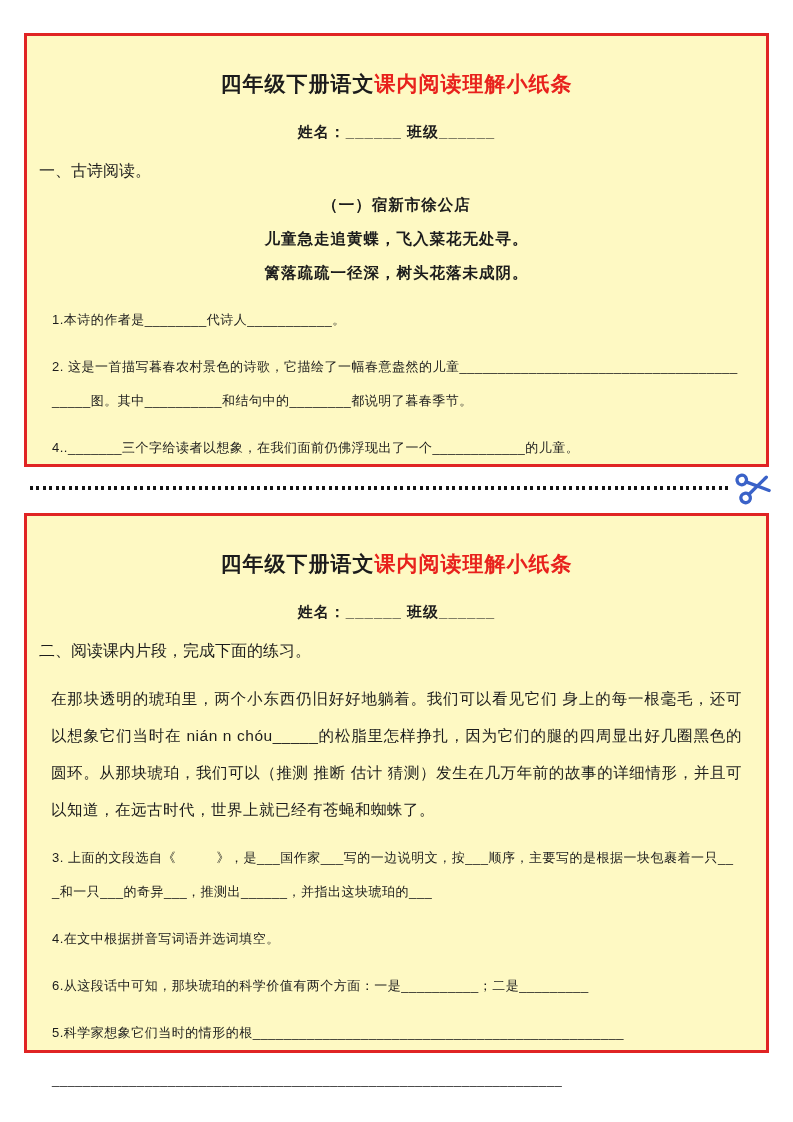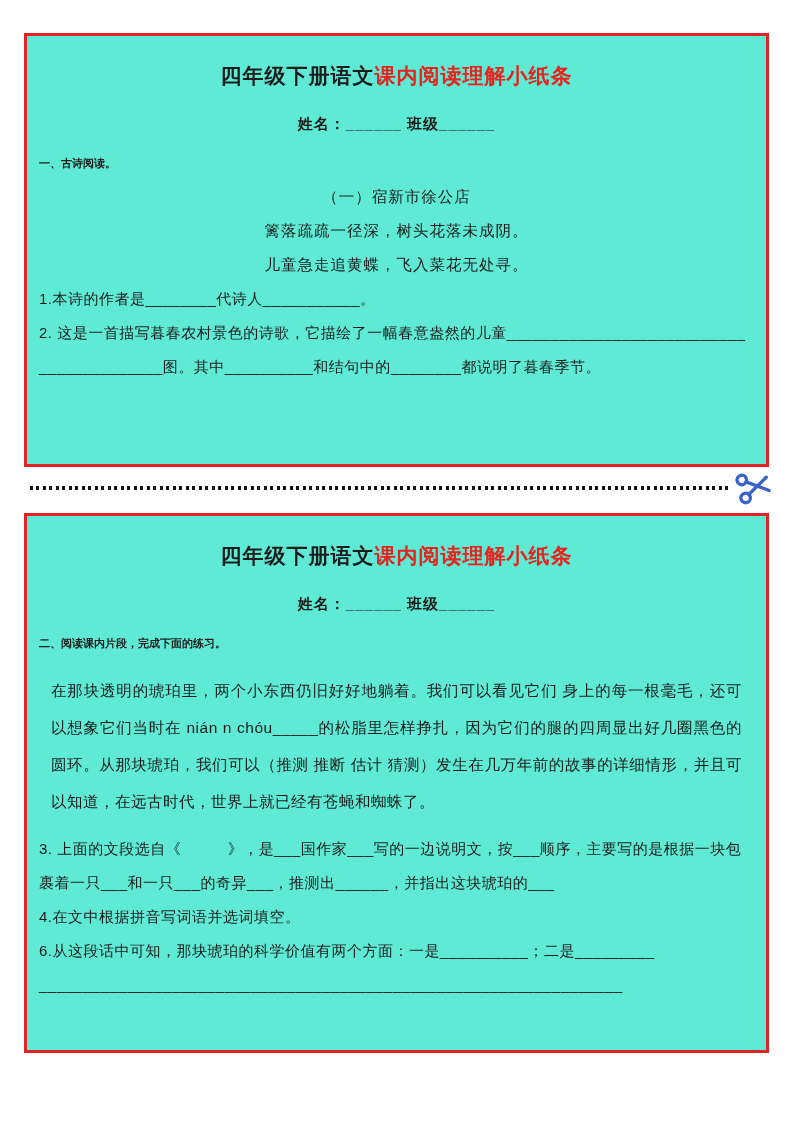--- a/index.html
+++ b/index.html
@@ -15,22 +15,22 @@
     position:relative;
     font-family:"Liberation Sans","DejaVu Sans",sans-serif;
     color:var(--text);
   }
   .slip{
     position:absolute;
     left:24px;
     width:745px;
     border:3px solid var(--border-red);
     box-sizing:border-box;
-    background:#5eead4;
-    padding:18px 12px;
+    background:#fef9c3;
+    padding:26px 12px;
   }
   .slip-1{top:33px;height:434px;}
   .slip-2{top:513px;height:540px;}
   .slip-title{
     text-align:center;
     font-size:21px;
     font-weight:bold;
     line-height:32px;
     margin:6px 0 10px 0;
     letter-spacing:1px;
@@ -38,37 +38,37 @@
   .slip-title .red{color:var(--title-red);}
   .name-line{
     text-align:center;
     font-size:15px;
     font-weight:bold;
     line-height:32px;
     margin:16px 0 6px 0;
     letter-spacing:1px;
   }
   .section-heading{
-    font-size:11px;
-    font-weight:bold;
+    font-size:16px;
+    font-weight:normal;
     line-height:34px;
     margin:0;
   }
   .poem-title,.poem-line{
     text-align:center;
     font-size:15.5px;
-    font-weight:400;
+    font-weight:700;
     line-height:34px;
     margin:0;
     letter-spacing:1px;
   }
   .q{
-    font-size:15px;
+    font-size:13px;
     line-height:34px;
-    margin:0;
+    margin:13px;
     word-break:break-all;
     letter-spacing:0.5px;
   }
   .passage{
     font-size:15.5px;
     line-height:37px;
     margin:12px;
     text-align:justify;
     word-break:break-all;
     letter-spacing:0.5px;
@@ -88,38 +88,40 @@
   .scissors svg{width:100%;height:100%;}
 </style>
 </head>
 <body>
 
 <div class="slip slip-1">
   <h1 class="slip-title"><span>四年级下册语文</span><span class="red">课内阅读理解小纸条</span></h1>
   <p class="name-line">姓名：______ 班级______</p>
   <p class="section-heading">一、古诗阅读。</p>
   <p class="poem-title">（一）宿新市徐公店</p>
+  <p class="poem-line">儿童急走追黄蝶，飞入菜花无处寻。</p>
   <p class="poem-line">篱落疏疏一径深，树头花落未成阴。</p>
-  <p class="poem-line">儿童急走追黄蝶，飞入菜花无处寻。</p>
   <p class="q">1.本诗的作者是________代诗人___________。</p>
   <p class="q">2. 这是一首描写暮春农村景色的诗歌，它描绘了一幅春意盎然的儿童_________________________________________图。其中__________和结句中的________都说明了暮春季节。</p>
+  <p class="q">4.._______三个字给读者以想象，在我们面前仍佛浮现出了一个____________的儿童。</p>
 </div>
 
 <div class="cut-divider"></div>
 <div class="scissors">
   <svg viewBox="0 0 24 24" fill="none" stroke="#3a62c8" stroke-width="2.1" stroke-linecap="round">
     <circle cx="6" cy="6.2" r="3"></circle>
     <circle cx="6" cy="17.8" r="3"></circle>
     <line x1="8.4" y1="7.9" x2="21.5" y2="16.3"></line>
     <line x1="8.4" y1="16.1" x2="21.5" y2="7.7"></line>
   </svg>
 </div>
 
 <div class="slip slip-2">
   <h1 class="slip-title"><span>四年级下册语文</span><span class="red">课内阅读理解小纸条</span></h1>
   <p class="name-line">姓名：______ 班级______</p>
   <p class="section-heading">二、阅读课内片段，完成下面的练习。</p>
   <p class="passage">在那块透明的琥珀里，两个小东西仍旧好好地躺着。我们可以看见它们 身上的每一根毫毛，还可以想象它们当时在 nián n chóu_____的松脂里怎样挣扎，因为它们的腿的四周显出好几圈黑色的圆环。从那块琥珀，我们可以（推测 推断 估计 猜测）发生在几万年前的故事的详细情形，并且可以知道，在远古时代，世界上就已经有苍蝇和蜘蛛了。</p>
   <p class="q">3. 上面的文段选自《　　　》，是___国作家___写的一边说明文，按___顺序，主要写的是根据一块包裹着一只___和一只___的奇异___，推测出______，并指出这块琥珀的___</p>
   <p class="q">4.在文中根据拼音写词语并选词填空。</p>
   <p class="q">6.从这段话中可知，那块琥珀的科学价值有两个方面：一是__________；二是_________</p>
+  <p class="q">5.科学家想象它们当时的情形的根________________________________________________</p>
   <p class="q">__________________________________________________________________</p>
 </div>
 
 </body></html>

